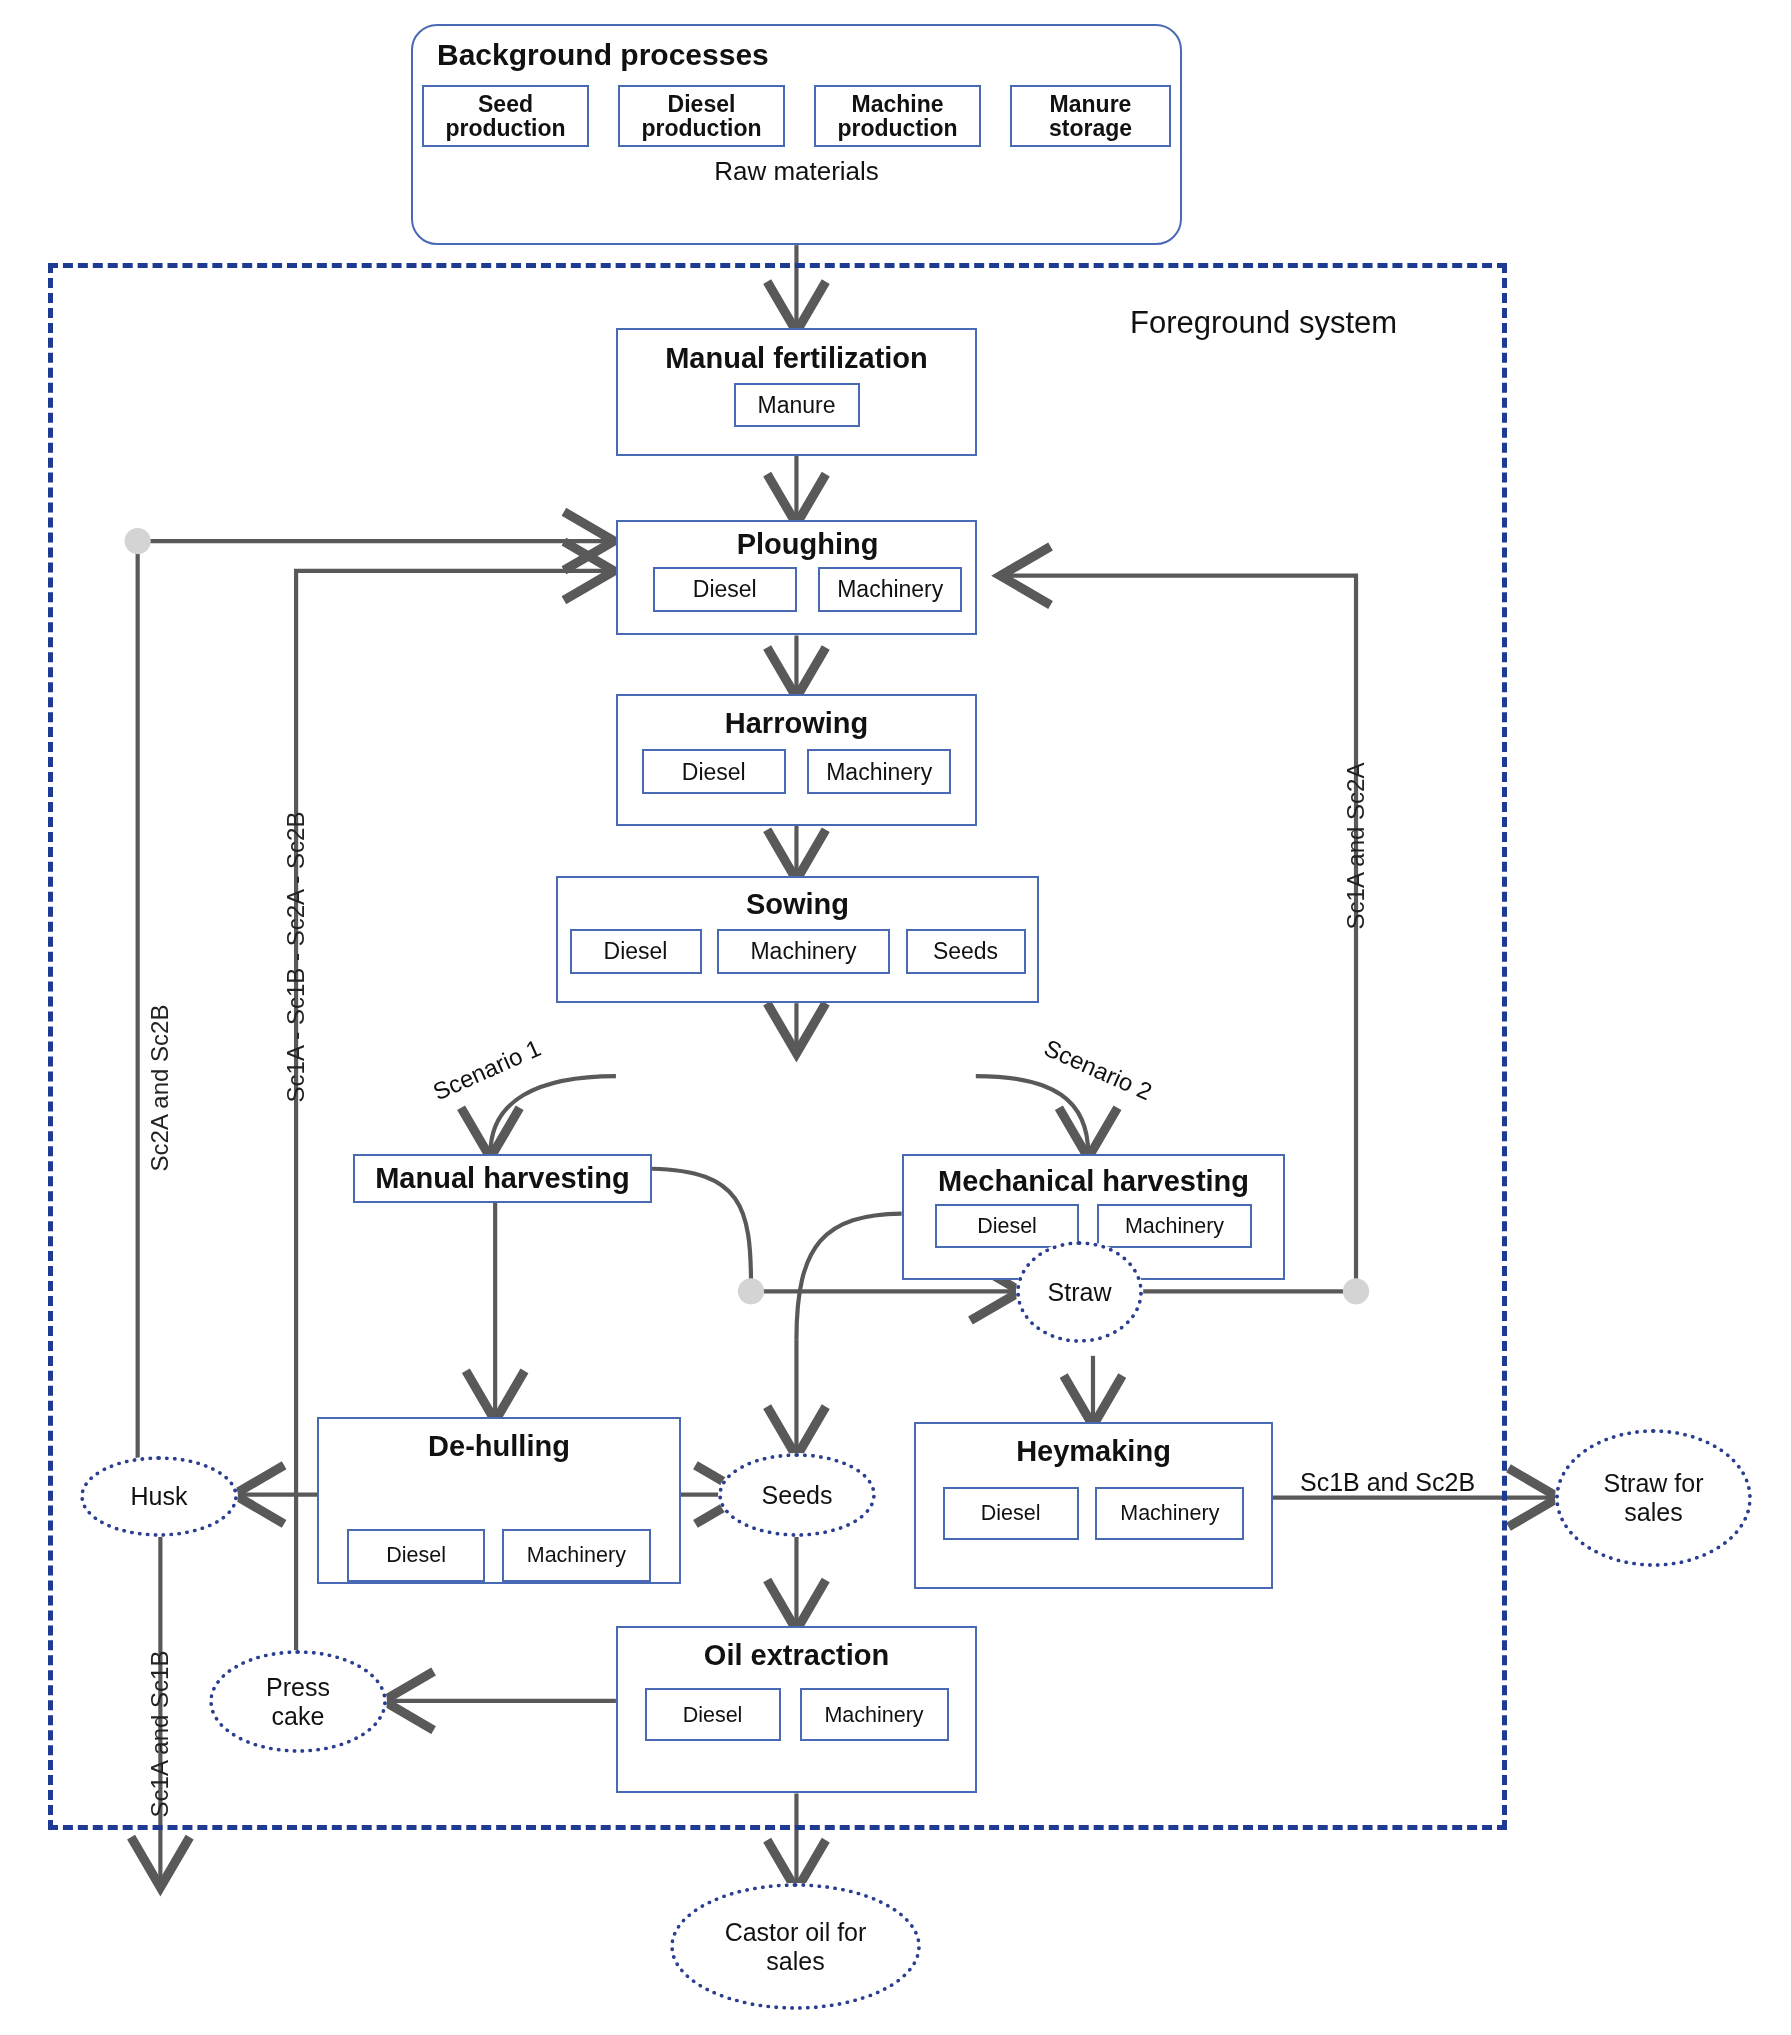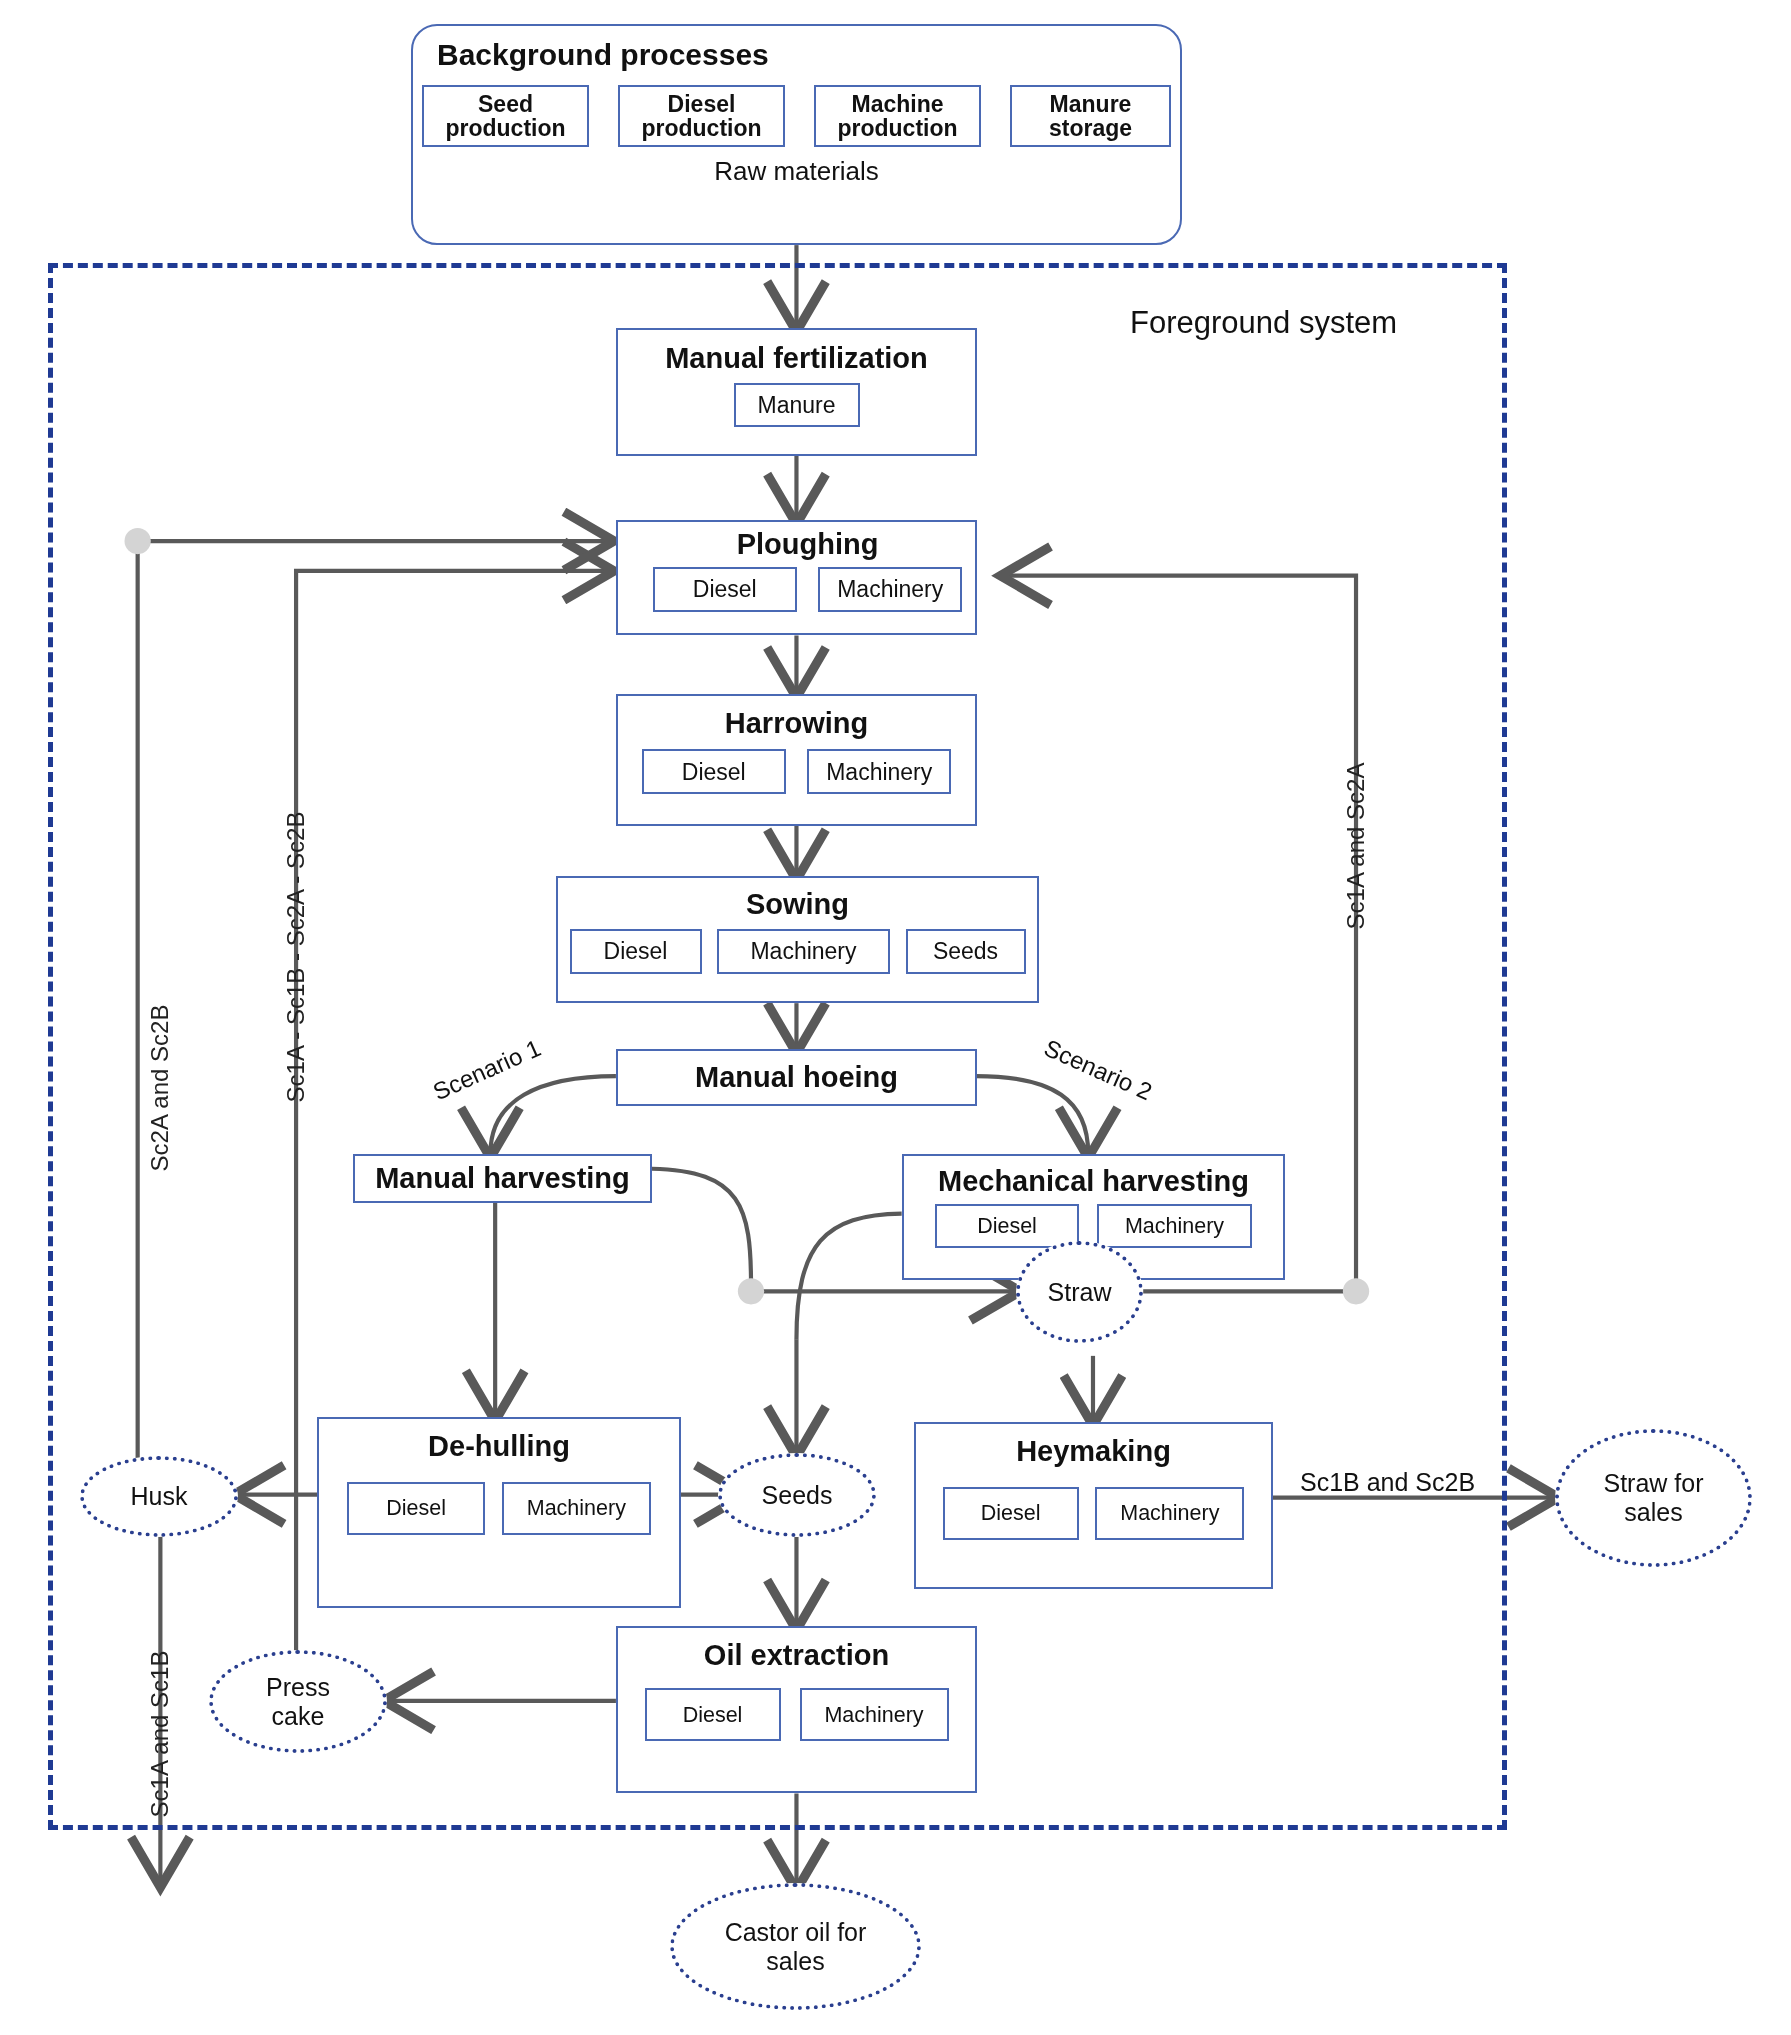--- a/index.html
+++ b/index.html
@@ -138,37 +138,34 @@
 
   <div class="box" style="left:556px;top:876px;width:483px;height:127px;">
     <div class="title" style="font-size:29px;margin-top:10.8px;">Sowing</div>
     <div class="subrow" style="margin-top:9.6px;gap:15.5px;">
       <div class="sub" style="width:132px;height:45px;font-size:23px;">Diesel</div>
       <div class="sub" style="width:173px;height:45px;font-size:23px;">Machinery</div>
       <div class="sub" style="width:120px;height:45px;font-size:23px;">Seeds</div>
     </div>
   </div>
 
-  <div class="box" style="left:616px;top:1049px;width:361px;height:57px;justify-content:center;">
-    <div class="title" style="font-size:29px;">Manual hoeing</div>
-  </div>
 
   <div class="box" style="left:353px;top:1154px;width:299px;height:49px;justify-content:center;">
     <div class="title" style="font-size:29px;">Manual harvesting</div>
   </div>
 
   <div class="box" style="left:902px;top:1154px;width:383px;height:126px;">
     <div class="title" style="font-size:29px;margin-top:9.6px;">Mechanical harvesting</div>
     <div class="subrow" style="margin-top:8.4px;gap:18px;">
       <div class="sub" style="width:144px;height:44px;font-size:21.5px;">Diesel</div>
       <div class="sub" style="width:155px;height:44px;font-size:21.5px;">Machinery</div>
     </div>
   </div>
 
-  <div class="box" style="left:317px;top:1417px;width:364px;height:191px;">
+  <div class="box" style="left:317px;top:1417px;width:364px;height:167px;justify-content:space-between;">
     <div class="title" style="font-size:29px;margin-top:12px;">De-hulling</div>
     <div class="subrow" style="margin-top:20.3px;gap:16.7px;">
       <div class="sub" style="width:138px;height:53px;font-size:21.5px;">Diesel</div>
       <div class="sub" style="width:149px;height:53px;font-size:21.5px;">Machinery</div>
     </div>
   </div>
 
   <div class="box" style="left:914px;top:1422px;width:359px;height:167px;">
     <div class="title" style="font-size:29px;margin-top:12px;">Heymaking</div>
     <div class="subrow" style="margin-top:20.3px;gap:16.7px;">

